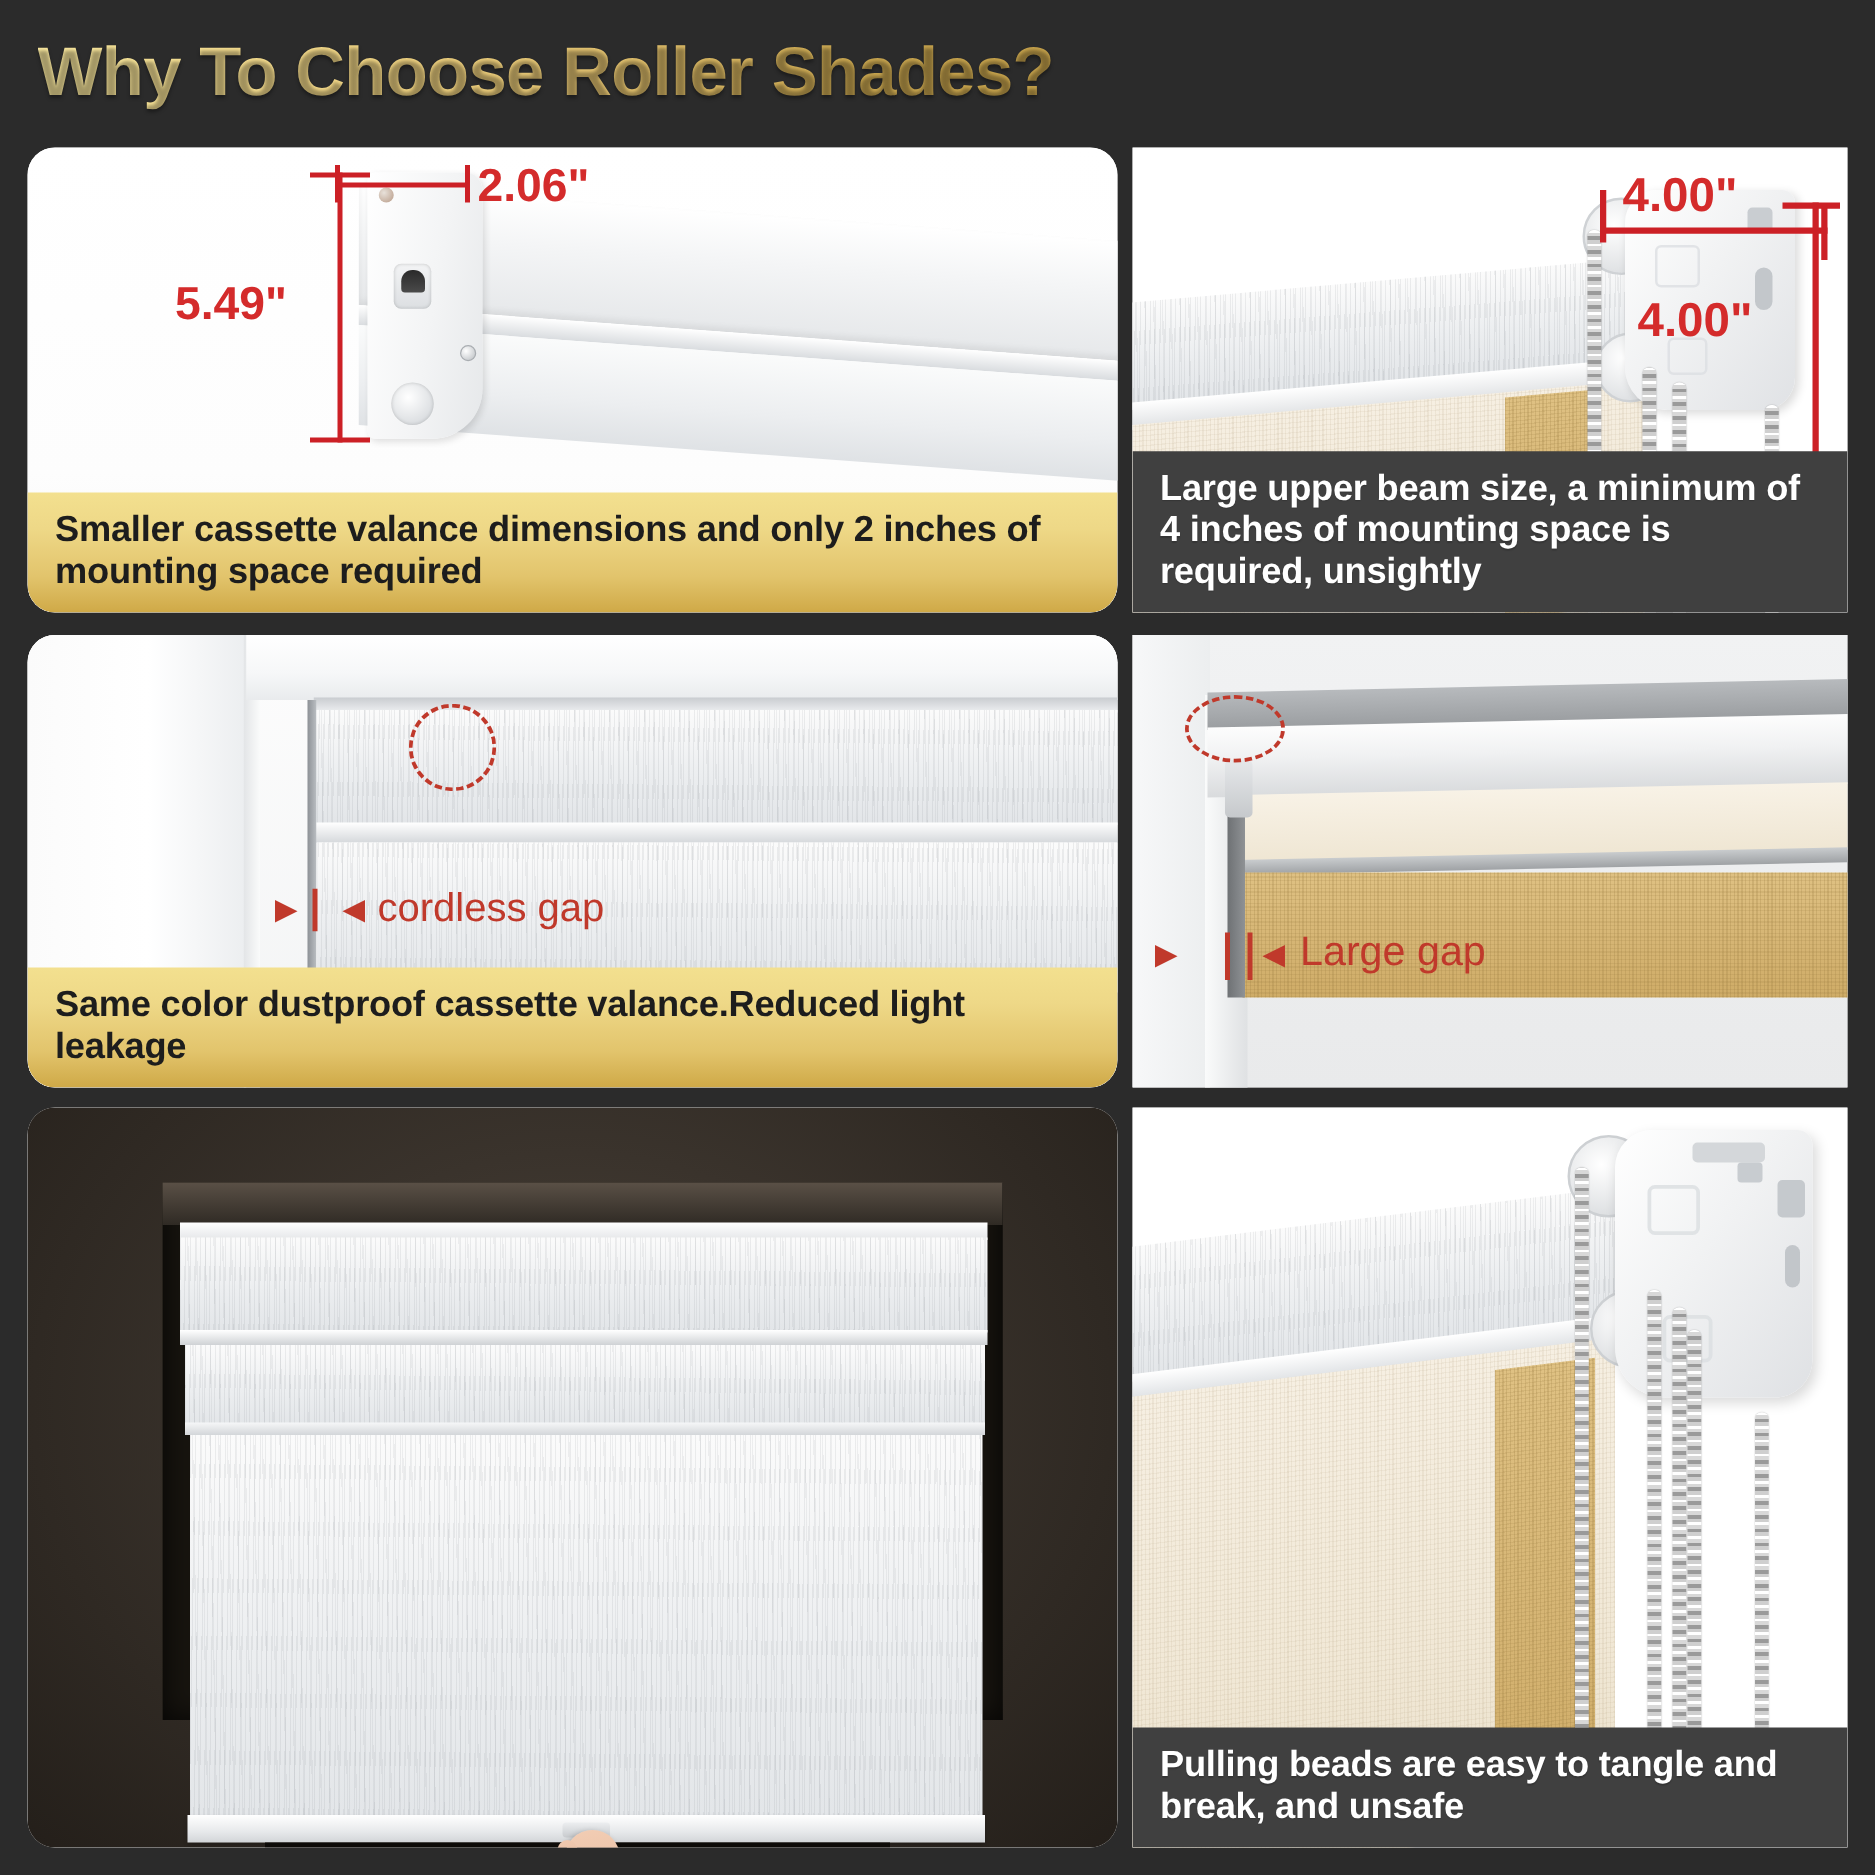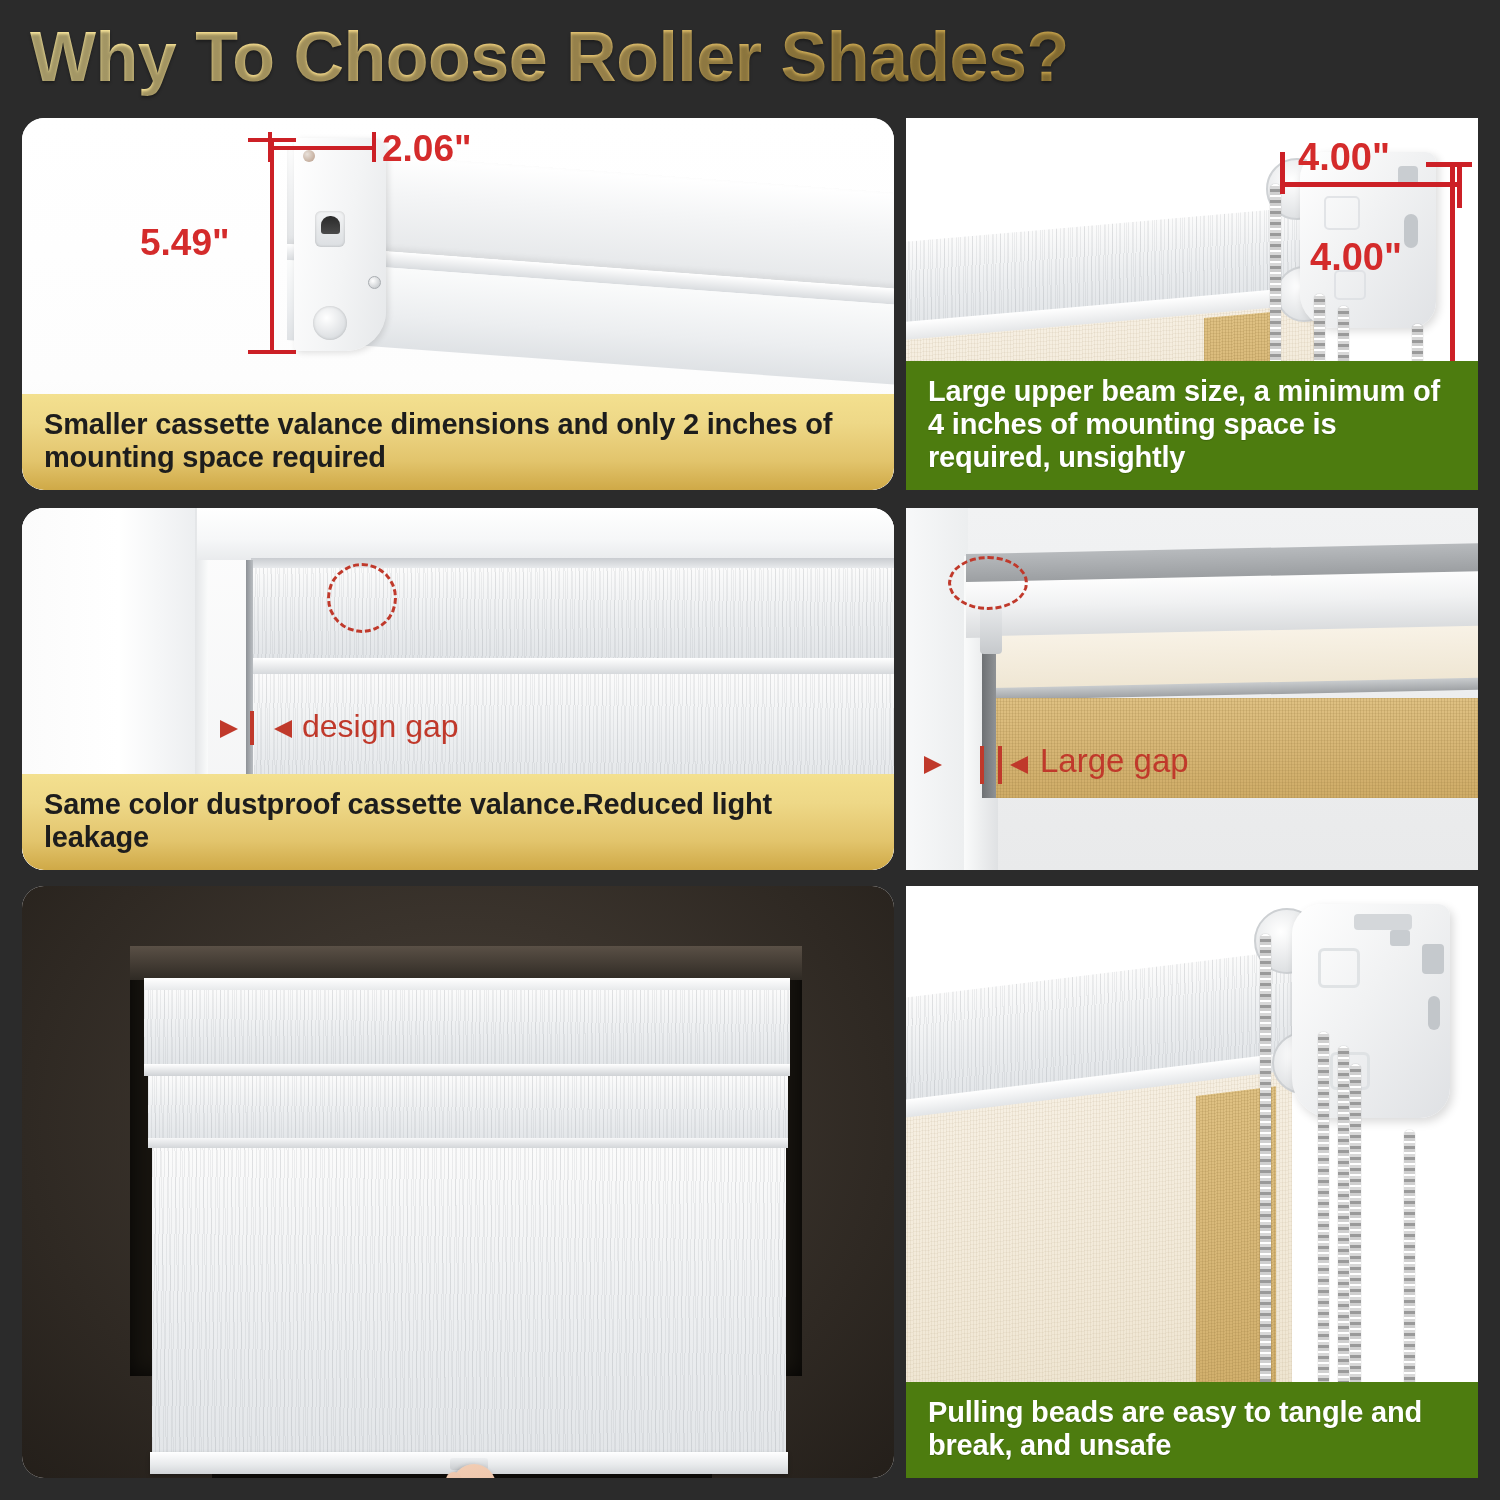--- a/index.html
+++ b/index.html
@@ -17,21 +17,21 @@
   .title-wrap {
     position: absolute;
     left: 30px;
     top: 18px;
     width: 1000px;
     height: 78px;
     display: flex;
     align-items: center;
   }
   .title {
-    font-size: 70px;
+    font-size: 55px;
     font-weight: bold;
     letter-spacing: -0.5px;
     background: linear-gradient(95deg, #fbeaa0 0%, #f6dc8c 25%, #e5c471 55%, #caa750 80%, #c6a24b 100%);
     -webkit-background-clip: text;
     background-clip: text;
     color: transparent;
     -webkit-text-fill-color: transparent;
     text-shadow: 0 2px 3px rgba(0,0,0,0.35);
     white-space: nowrap;
   }
@@ -67,21 +67,21 @@
     line-height: 1.14;
     letter-spacing: -0.2px;
   }
   .caption.gold {
     background: linear-gradient(180deg, #f3e08f 0%, #eed887 30%, #e2c46c 70%, #cfa947 100%);
     color: #1d1d1d;
     border-bottom-left-radius: 22px;
     border-bottom-right-radius: 22px;
   }
   .caption.gray {
-    background: #4d7c0f;
+    background: #404040;
     color: #ffffff;
     text-shadow: 0 1px 1px rgba(0,0,0,0.18);
   }
   .cap-3 { font-size: 28px; }
 
   
   .fabric-white {
     background:
       repeating-linear-gradient(91deg, rgba(150,155,160,0.16) 0 1px, rgba(255,255,255,0) 1px 4px),
       repeating-linear-gradient(89deg, rgba(120,125,132,0.10) 0 1px, rgba(255,255,255,0) 1px 7px),
@@ -256,21 +256,21 @@
       <div class="fabric-white" style="position:absolute;left:232px;top:166px;width:100%;height:120px;"></div>
 
       <div style="position:absolute;left:224px;top:52px;width:7px;height:234px;
                   background:linear-gradient(90deg,#8d9196,#b9bdc1);"></div>
 
       <div class="dash-circle" style="left:305px;top:55px;width:70px;height:70px;"></div>
 
       <div class="arrow-r" style="left:198px;top:212px;"></div>
       <div class="tick-v" style="left:228px;top:203px;height:34px;"></div>
       <div class="arrow-l" style="left:252px;top:212px;"></div>
-      <div class="red-txt" style="left:280px;top:200px;font-size:32px;">design gap</div>
+      <div class="red-txt" style="left:280px;top:200px;font-size:32px;">cordless gap</div>
     </div>
 
     <div class="caption gold">Same color dustproof cassette valance.Reduced light leakage</div>
   </div>
 
   <div class="panel right p-mr">
     <div class="photo">
       <div style="position:absolute;inset:0;background:linear-gradient(180deg,#f1f2f3,#e9eaeb);"></div>
 
       <div style="position:absolute;left:0;top:0;width:62px;height:100%;

